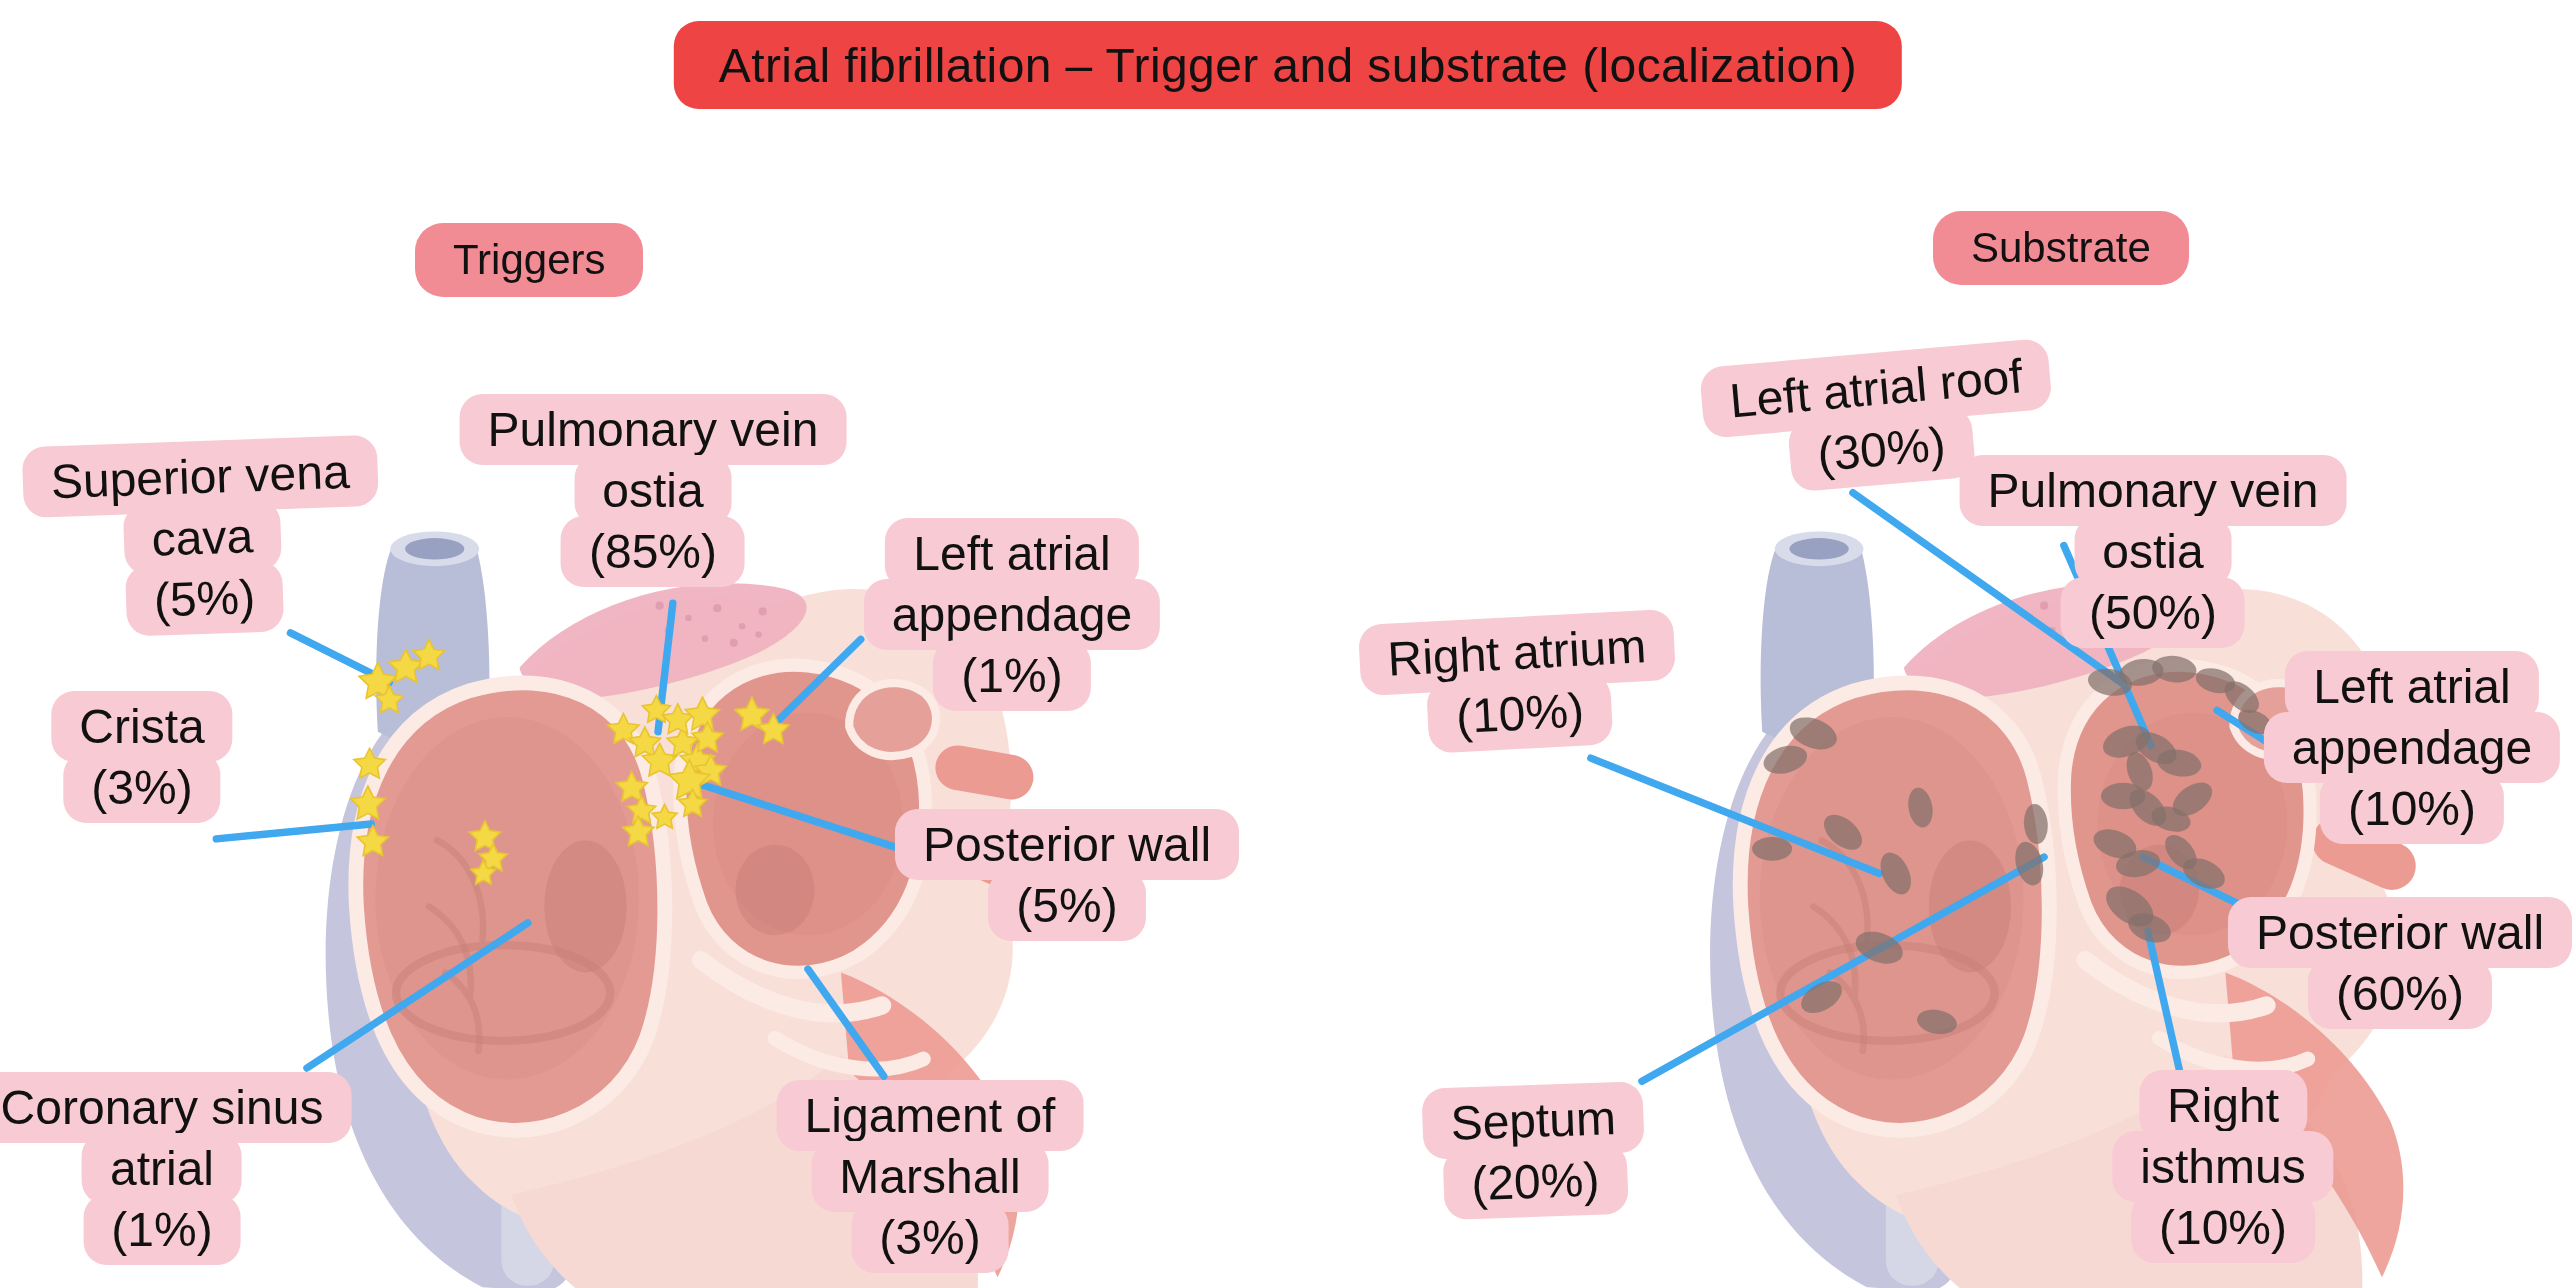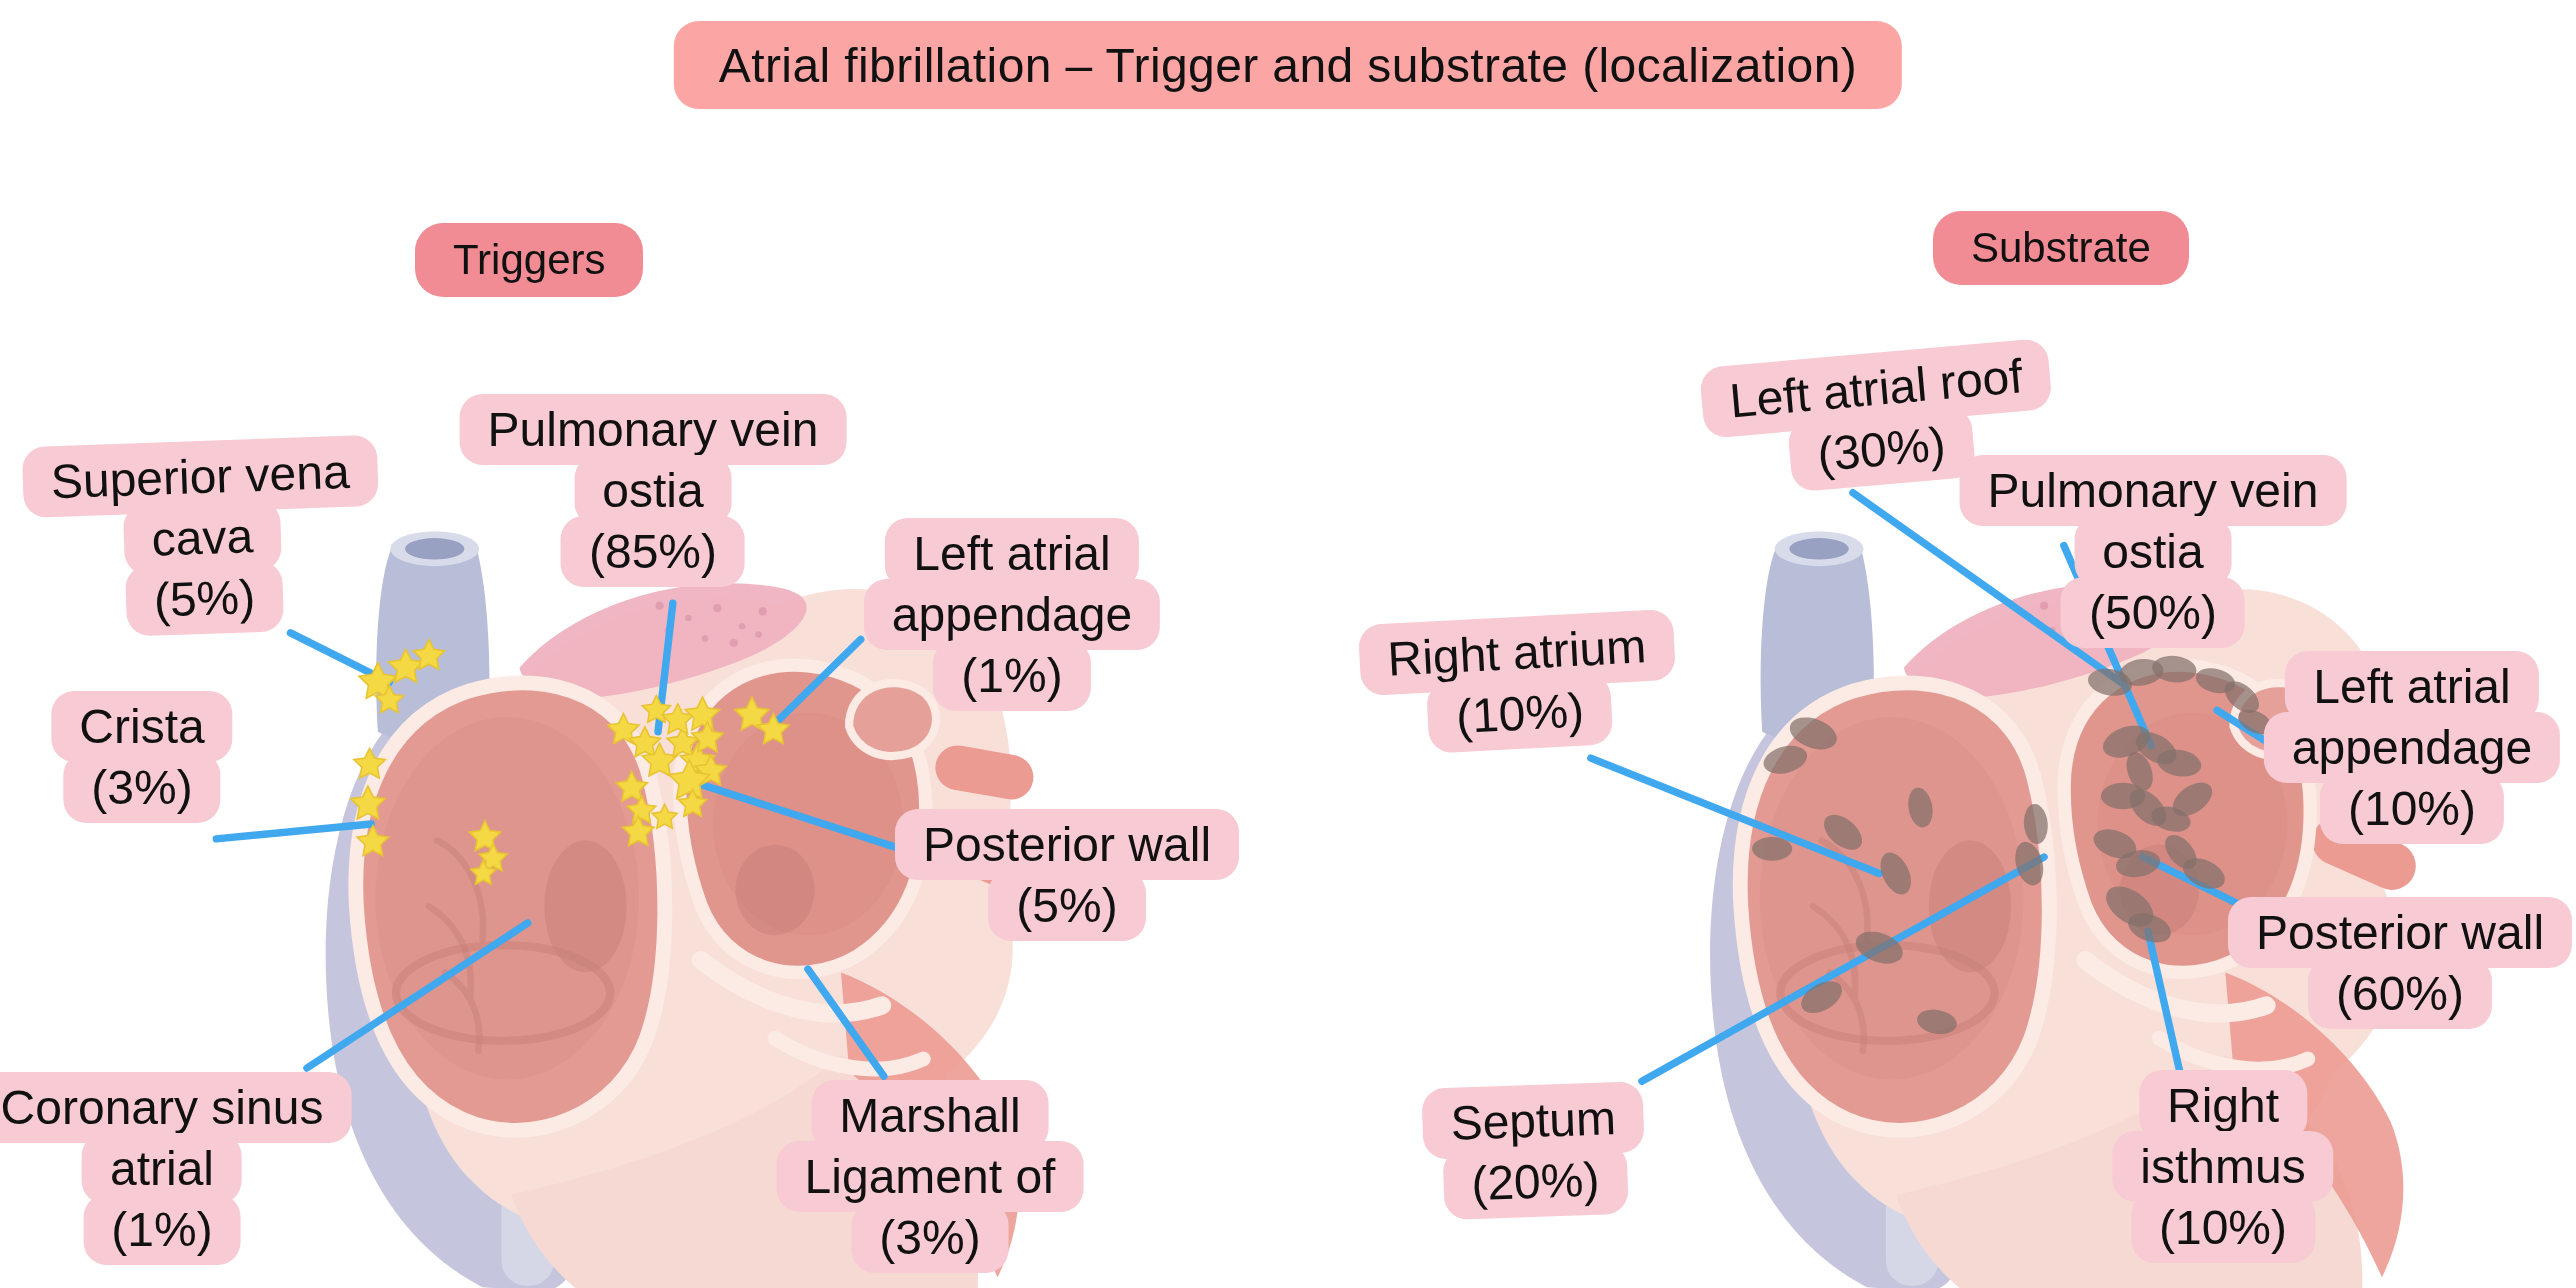--- a/index.html
+++ b/index.html
@@ -4,21 +4,21 @@
 <style>
   html,body{margin:0;padding:0;}
   body{
     width:2576px;height:1288px;position:relative;overflow:hidden;
     background:#ffffff;font-family:"Liberation Sans", sans-serif;color:#111;
   }
   .stage{position:absolute;inset:0;}
   svg.art{position:absolute;left:0;top:0;}
   .banner{
     position:absolute;left:50%;top:21.4px;transform:translateX(-50%);
-    background:#fca5a5;border-radius:25px;padding:16.5px 45px;
+    background:#ef4444;border-radius:25px;padding:16.5px 45px;
     font-size:48px;letter-spacing:0.4px;white-space:nowrap;
   }
   .section-pill{
     position:absolute;background:#F18C95;border-radius:28px;
     padding:13px 38px;font-size:42px;white-space:nowrap;
   }
   .callout{
     position:absolute;display:flex;flex-direction:column;align-items:center;
     font-size:48px;line-height:1.0;transform-origin:center top;
   }
@@ -204,22 +204,22 @@
       <div class="callout" style="left: 1067px; top: 809px; transform: translateX(-50%) rotate(0deg);">
         <span class="ln">Posterior wall</span>
         <span class="ln">(5%)</span>
       </div>
       <div class="callout" style="left: 162px; top: 1072px; transform: translateX(-50%) rotate(0deg);">
         <span class="ln">Coronary sinus</span>
         <span class="ln">atrial</span>
         <span class="ln">(1%)</span>
       </div>
       <div class="callout" style="left: 930px; top: 1080px; transform: translateX(-50%) rotate(0deg);">
+        <span class="ln">Ligament of</span>
         <span class="ln">Marshall</span>
-        <span class="ln">Ligament of</span>
         <span class="ln">(3%)</span>
       </div>
       <div class="callout" style="left: 1873px; top: 353px; transform: translateX(-50%) rotate(-5deg);">
         <span class="ln">Left atrial roof</span>
         <span class="ln">(30%)</span>
       </div>
       <div class="callout" style="left: 2153px; top: 455px; transform: translateX(-50%) rotate(0deg);">
         <span class="ln">Pulmonary vein</span>
         <span class="ln">ostia</span>
         <span class="ln">(50%)</span>

